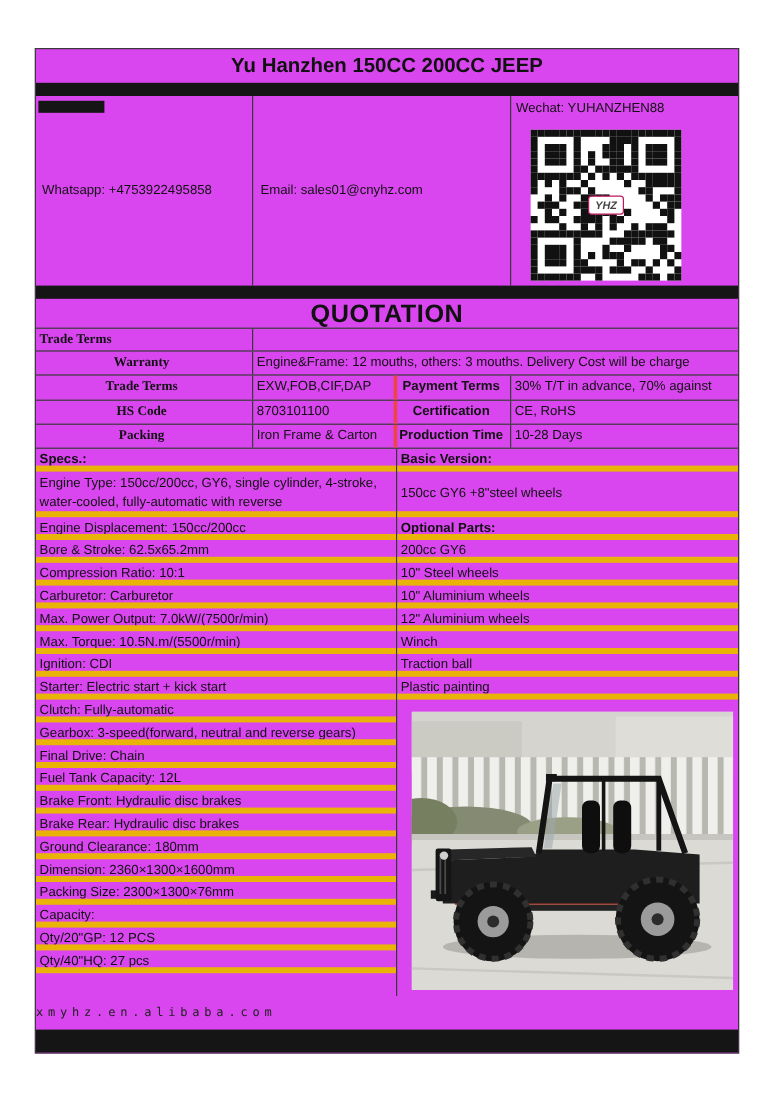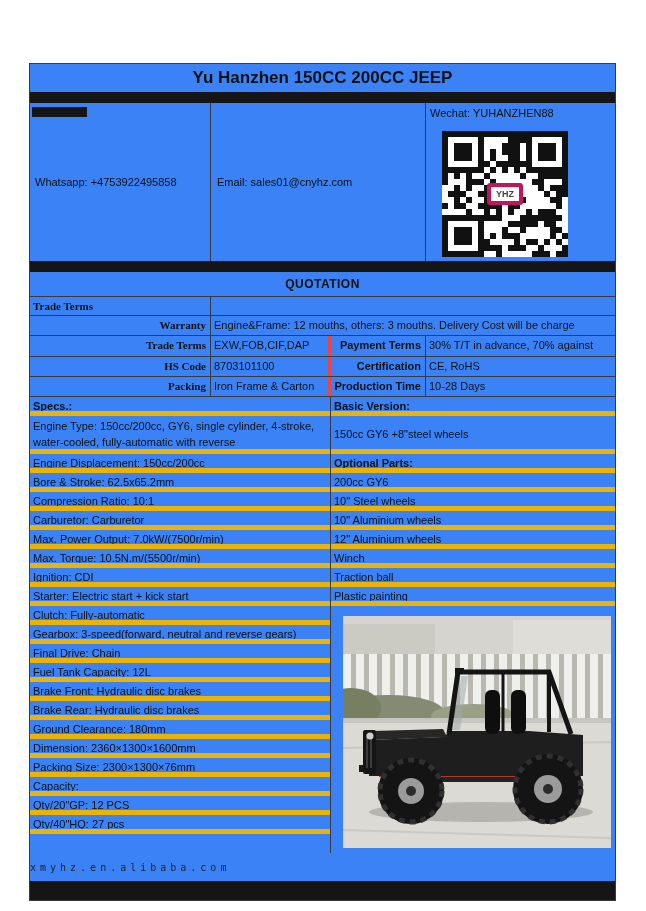--- a/index.html
+++ b/index.html
@@ -1,47 +1,47 @@
 <!DOCTYPE html>
 <html><head>
 <meta charset="utf-8">
 <style>
   * { box-sizing: border-box; margin: 0; padding: 0; }
   html,body { width: 646px; height: 911px; background: #ffffff; overflow: hidden;
     font-family: "Liberation Sans", sans-serif; color: #111; }
-  .page { position: relative; width: 587px; margin: 63px 0 0 29px; border: 1px solid #3a3a3a; background:#3b82f6; }
+  .page { position: relative; width: 587px; margin: 40px 0 0 29px; border: 1px solid #3a3a3a; background:#d946ef; }
 
   .title-row { height: 28px; line-height: 28px; text-align: center; font-weight: bold; font-size: 17px; }
   .hbar { height: 11px; background: #151515; }
   .hbar.bottom { height: 19px; }
 
   .contact-row { display: flex; height: 158px; }
   .cell { font-size: 11px; }
   .cell-whatsapp { position: relative; width: 181px; border-right: 1px solid #3a3a3a;
     display: flex; align-items: center; padding-left: 5px; }
   .mini-bar { position: absolute; top: 4px; left: 2px; width: 55px; height: 10px; background: #151515; }
   .cell-email { width: 215px; border-right: 1px solid #3a3a3a; display: flex; align-items: center; padding-left: 6px; }
   .cell-wechat { flex: 1; padding: 4px 0 0 4px; }
   .qr-wrap { position: relative; width: 126px; margin: 12px 0 0 12px; }
   #qr svg { display: block; }
   .qr-logo { position: absolute; top: 50%; left: 50%; transform: translate(-50%,-50%);
-    background: #fff; border: 4px solid #be185d; border-radius: 3px; padding: 2px 5px;
-    font-size: 9px; font-weight: bold; color: #444; }
+    background: #fff; border: 1px solid #be185d; border-radius: 3px; padding: 2px 5px;
+    font-size: 9px; font-weight: bold; font-style: italic; color: #444; }
 
   .quotation-row { height: 25px; line-height: 25px; text-align: center; font-weight: bold;
-    font-size: 12px; letter-spacing: .5px; border-bottom: 1px solid #3a3a3a; }
+    font-size: 21px; letter-spacing: .5px; border-bottom: 1px solid #3a3a3a; }
 
   .t-row { display: flex; border-bottom: 1px solid #3a3a3a; font-size: 11px; }
   .h19 { height: 19px; } .h20 { height: 20px; } .h21 { height: 21px; }
   .t-cell { padding-top: 3px; overflow: hidden; white-space: nowrap; }
   .c1 { width: 181px; border-right: 1px solid #3a3a3a; font-family: Liberation Serif, serif; }
   .c2 { width: 120px; border-right: 3px solid #ef4444; }
   .c3 { width: 95px; border-right: 1px solid #3a3a3a; }
   .rest, .c4 { flex: 1; }
-  .lab { font-weight: bold; text-align: right; padding-right: 4px; }
+  .lab { font-weight: bold; text-align: center; padding-right: 4px; }
   .sec { font-weight: bold; padding-left: 3px; }
   .val { padding-left: 3px; }
 
   .specs-area { display: flex; }
   .specs-left { width: 301px; border-right: 1px solid #3a3a3a; }
   .specs-right { width: 284px; }
   .spec-row { height: 19px; line-height: 17px; padding: 1px 2px 0 3px;
     border-bottom: 5px solid #eab308; font-size: 11px; white-space: nowrap; overflow: hidden; }
   .spec-row.tall { height: 38px; white-space: normal; line-height: 16px; padding-top: 2px; }
   .spec-header { font-weight: bold; }

